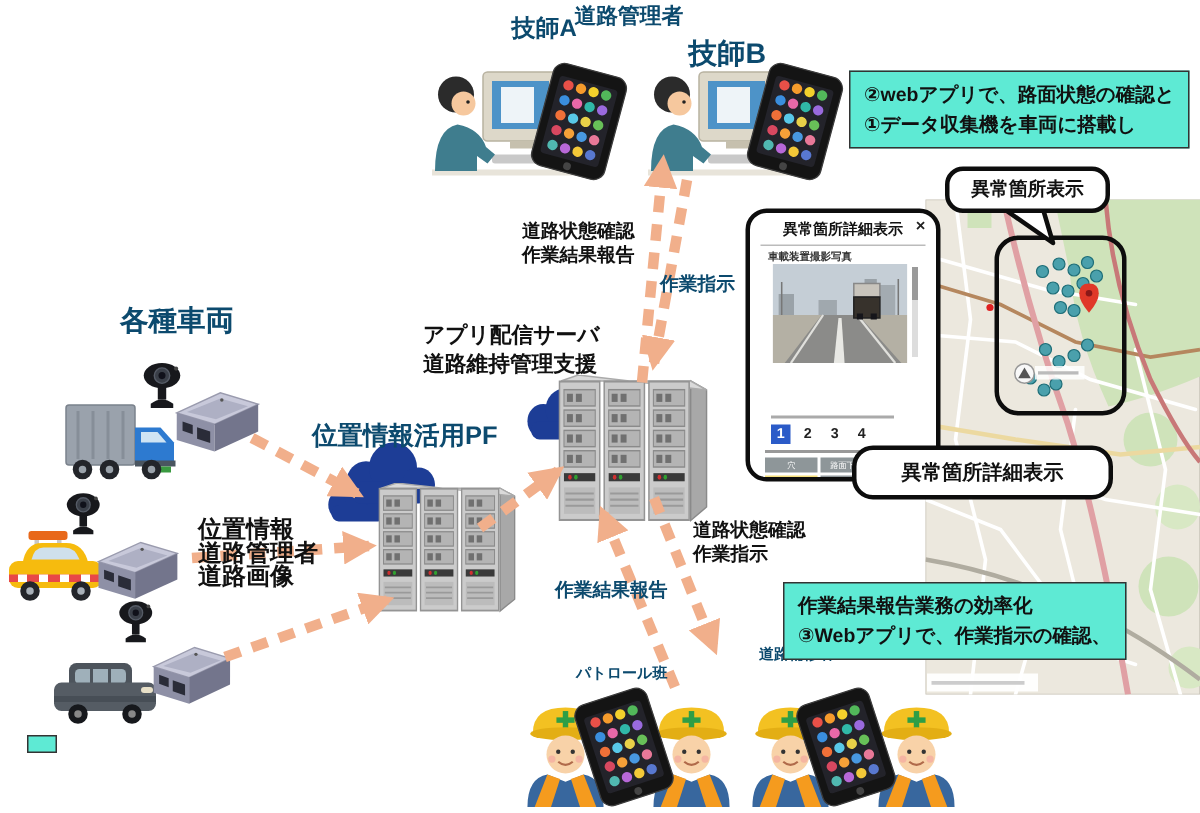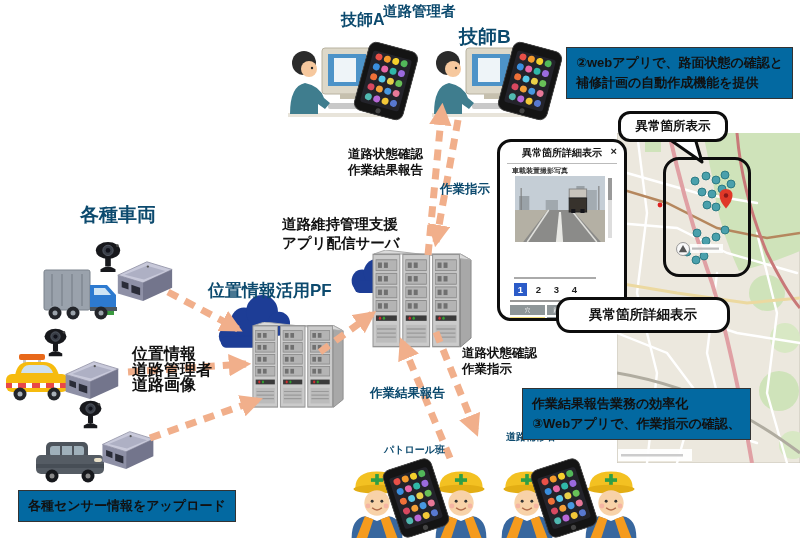--- a/index.html
+++ b/index.html
@@ -5,29 +5,30 @@
   html,body{margin:0;padding:0;}
   body{
     width:800px;height:542px;position:relative;overflow:hidden;
     background:#ffffff;
     font-family:"Liberation Sans","DejaVu Sans",sans-serif;
     color:#111;
   }
   .abs{position:absolute;}
   .lbl{font-weight:bold;color:#0c4a6e;white-space:nowrap;line-height:1.2;}
   .box{
-    border:1.6px solid #333;background:#0369a1;
+    border:1.6px solid #333;background:#5eead4;
     font-weight:bold;font-size:13px;line-height:1.55;
     padding:5px 9px;white-space:nowrap;
   }
   .bubble{
     background:#fff;border:3px solid #0d0d0d;border-radius:12px;
     font-weight:bold;text-align:center;
     display:flex;align-items:center;justify-content:center;
     z-index:7;
+    margin-left:12px;
   }
   #popup{
     left:497px;top:139px;width:130px;height:182px;
     background:#fff;border:3.5px solid #0d0d0d;border-radius:14px;
     z-index:6;box-sizing:border-box;overflow:hidden;
   }
   #popup .ptitle{font-size:10px;font-weight:bold;text-align:center;margin-top:4px;}
   #popup .pclose{position:absolute;right:7px;top:3px;font-size:11px;font-weight:bold;color:#222;cursor:default;}
   #popup .pdiv{border-top:1px solid #bbb;margin:3px 7px 2px 7px;}
   #popup .plabel{font-size:7px;color:#333;margin-left:12px;font-weight:bold;}
@@ -392,22 +393,22 @@
   </svg>
 
 <div class="abs lbl z5" style="left:383px;top:3px;font-size:14.5px">道路管理者</div>
 <div class="abs lbl z5" style="left:341px;top:10px;font-size:16px">技師A</div>
 <div class="abs lbl z5" style="left:459px;top:26px;font-size:19px">技師B</div>
 
 <div class="abs lbl z5" style="left:80px;top:204px;font-size:19px">各種車両</div>
 <div class="abs lbl z5" style="left:208px;top:281px;font-size:17px">位置情報活用PF</div>
 
 <div class="abs z5" style="left:282px;top:215px;font-weight:bold;font-size:14.5px;line-height:19px;white-space:nowrap">
+  <div>アプリ配信サーバ</div>
   <div>道路維持管理支援</div>
-  <div>アプリ配信サーバ</div>
 </div>
 
 <div class="abs z5" style="left:348px;top:146px;font-weight:bold;font-size:12.5px;line-height:16px;white-space:nowrap">
   <div>道路状態確認</div>
   <div>作業結果報告</div>
 </div>
 <div class="abs lbl z5" style="left:440px;top:182px;font-size:12.5px">作業指示</div>
 
 <div class="abs z5" style="left:132px;top:346px;font-weight:bold;font-size:16px;line-height:15.5px;white-space:nowrap">
   <div>位置情報</div>
@@ -418,25 +419,24 @@
 <div class="abs z5" style="left:462px;top:345px;font-weight:bold;font-size:12.5px;line-height:16px;white-space:nowrap">
   <div>道路状態確認</div>
   <div>作業指示</div>
 </div>
 <div class="abs lbl z5" style="left:370px;top:386px;font-size:12.5px">作業結果報告</div>
 
 <div class="abs lbl z5" style="left:384px;top:444px;font-size:10px">パトロール班</div>
 <div class="abs lbl z5" style="left:506px;top:431px;font-size:10px">道路補修者</div>
 
 <div class="abs box z5" style="left:18px;top:490px">
-  <div>各種センサー情報をアップロード</div>
 </div>
 <div class="abs box z5" style="left:566px;top:47px">
   <div>②webアプリで、路面状態の確認と</div>
-  <div>補修計画の自動作成機能を提供</div>
+  <div>①データ収集機を車両に搭載し</div>
 </div>
 <div class="abs box z5" style="left:522px;top:388px">
   <div>作業結果報告業務の効率化</div>
   <div>③Webアプリで、作業指示の確認、</div>
 </div>
 
 <svg class="abs z5" style="left:0;top:0" width="800" height="542" viewBox="0 0 800 542">
   <polygon points="656,130 692,128 702,162" fill="#fff" stroke="#0d0d0d" stroke-width="3" stroke-linejoin="round"></polygon>
   <polygon points="612,313 652,299 664,316" fill="#fff" stroke="#0d0d0d" stroke-width="3" stroke-linejoin="round"></polygon>
 </svg>

